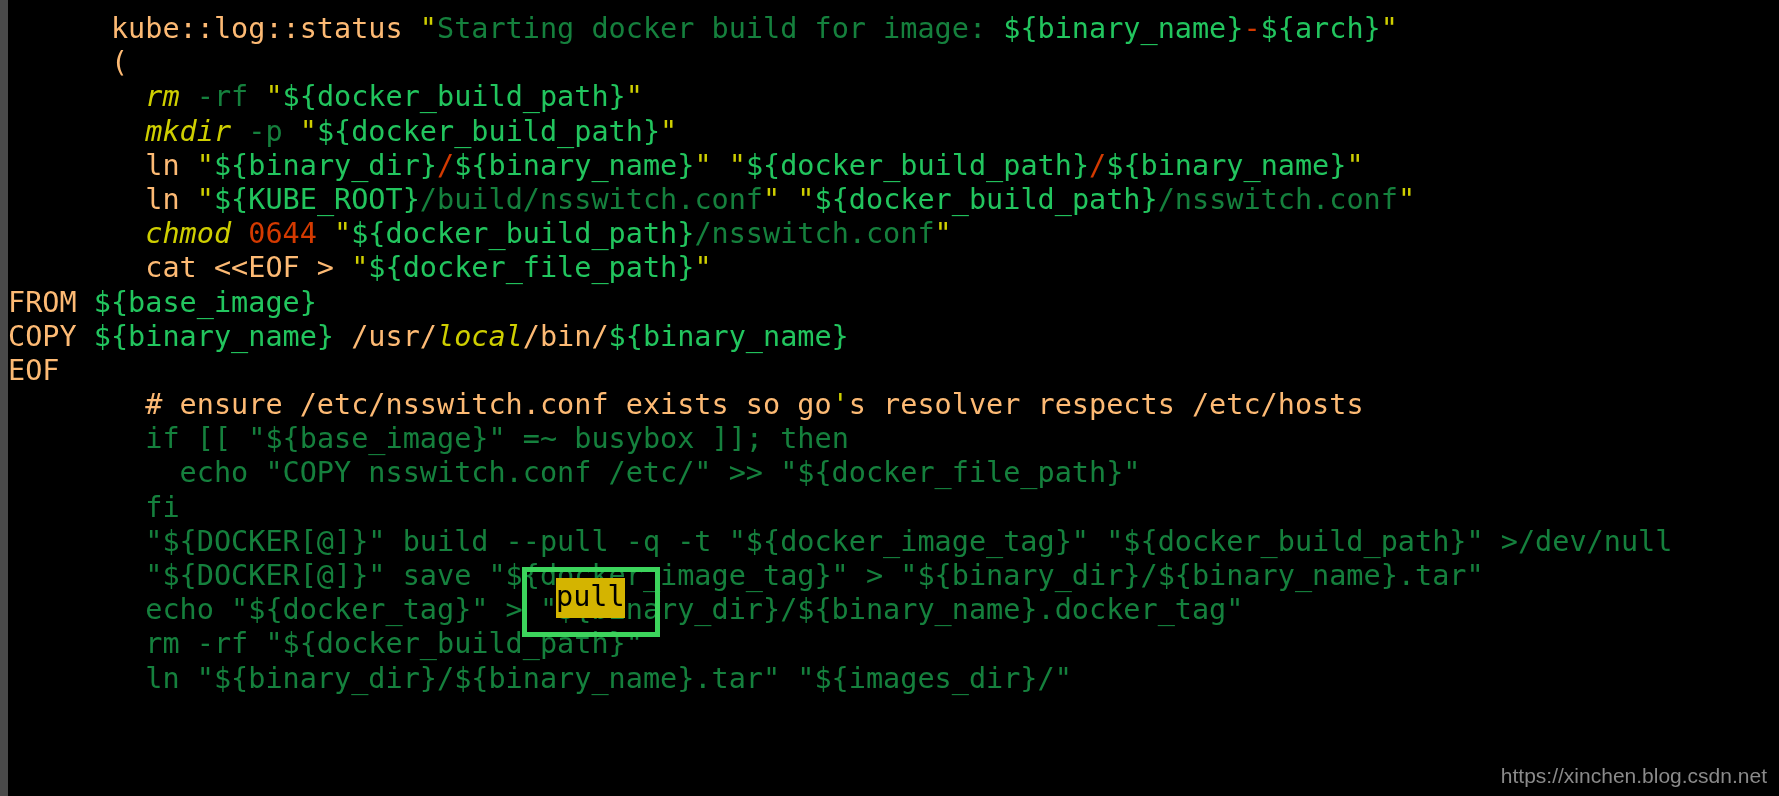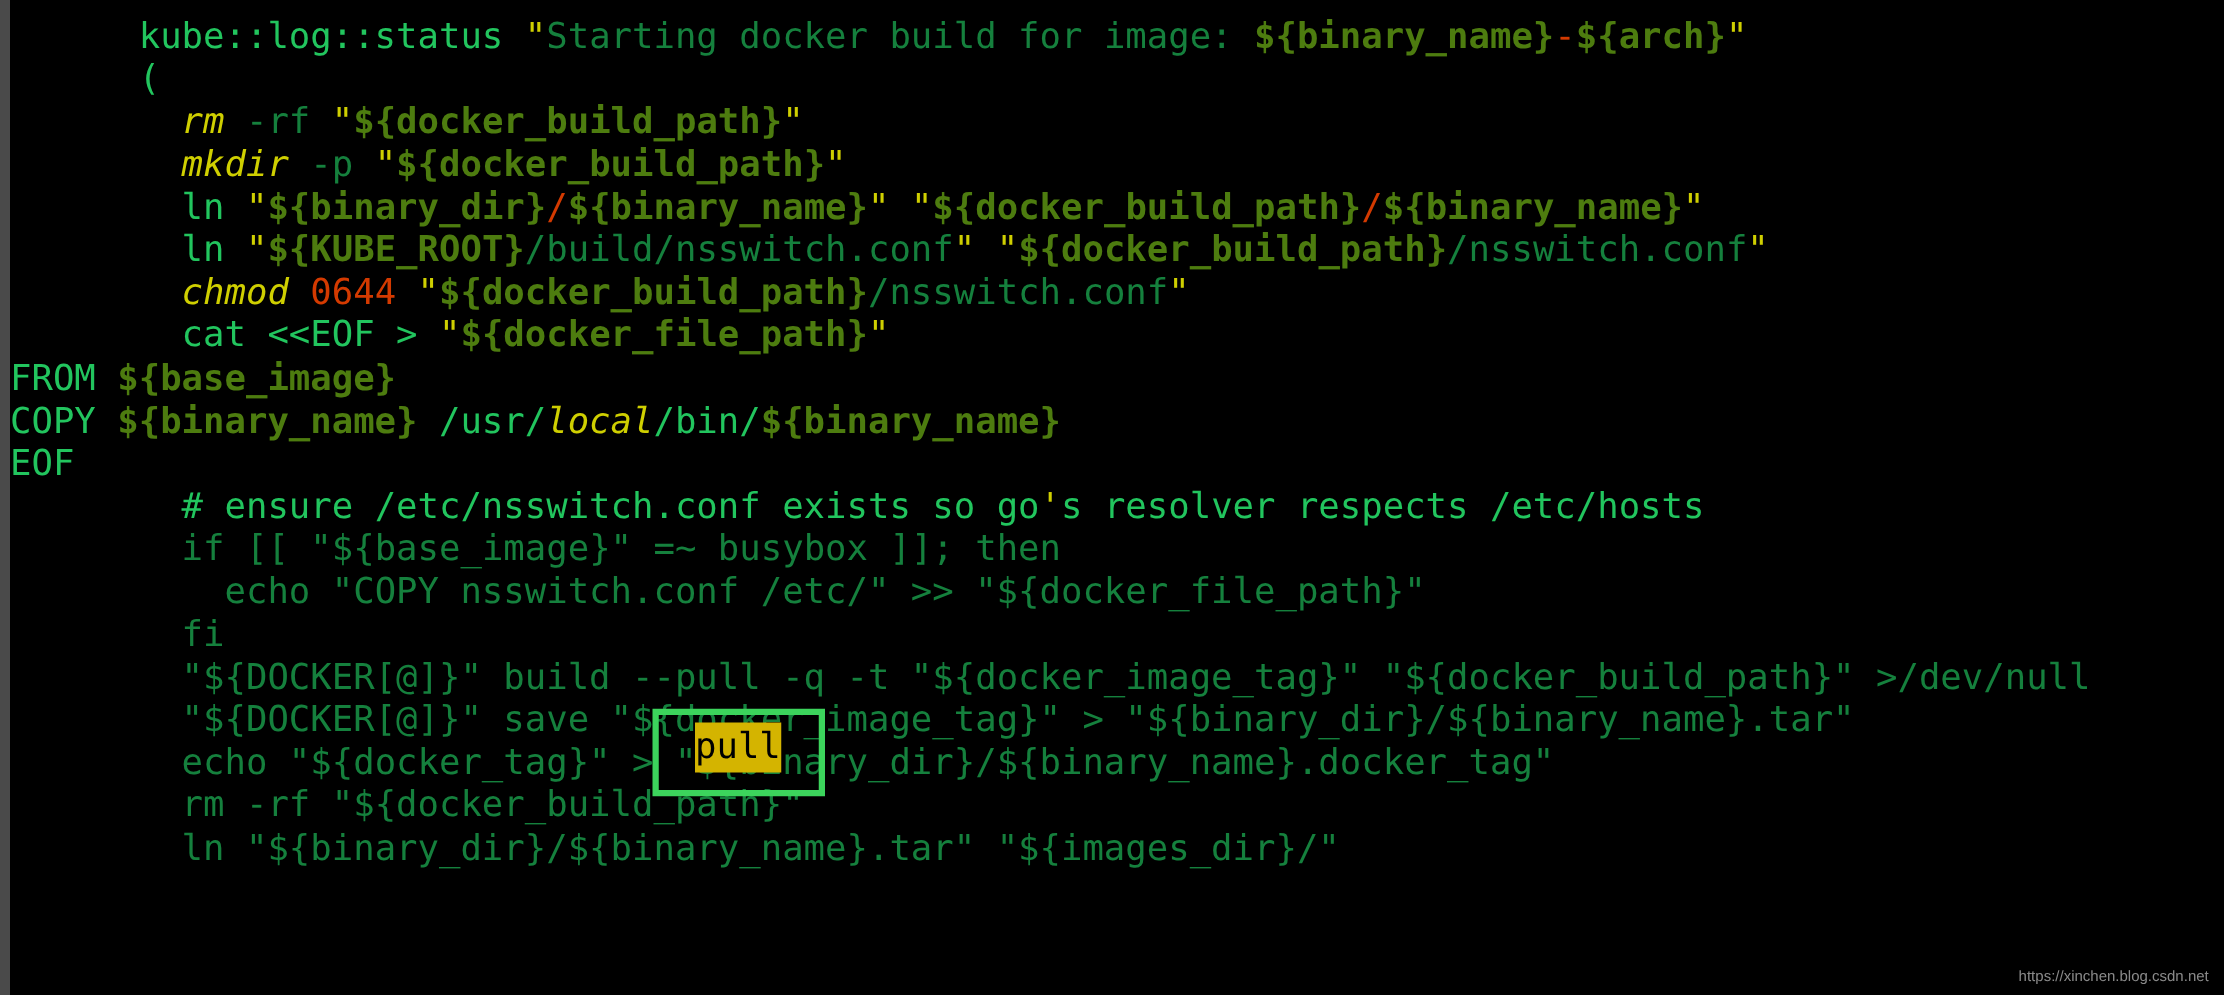--- a/index.html
+++ b/index.html
@@ -38,23 +38,23 @@
     line-height: 34.2px;
     letter-spacing: 0px;
     white-space: pre;
     font-family: "DejaVu Sans Mono", "Liberation Mono", monospace;
   }
   .ln {
     white-space: pre;
     height: 34.2px;
   }
   
-  .c-green   { color: #22c55e; }
+  .c-green   { color: #fdba74; }
   .c-yellow  { color: #cfcf00; font-style: italic; }
-  .c-magenta { color: #4d7c0f; font-weight: bold; }
+  .c-magenta { color: #22c55e; }
   .c-red     { color: #15803d; }
   .c-orange  { color: #d43a00; }
   .c-quote   { color: #cfcf00; }
   .c-plain   { color: #bfbfbf; }
 
   
   #pull-box {
     position: absolute;
     left: 522px;
     top: 567px;
@@ -83,21 +83,21 @@
     line-height: 34.2px;
     color: #000000;
     font-family: "DejaVu Sans Mono", "Liberation Mono", monospace;
     white-space: pre;
   }
   #watermark {
     position: absolute;
     right: 12px;
     bottom: 8px;
     color: #8a8a8a;
-    font-size: 12px;
+    font-size: 21px;
     font-family: "Liberation Sans", sans-serif;
   }
 </style>
 </head>
 <body>
 
 <div id="screen">
 
   <div id="gutter"></div>
 

